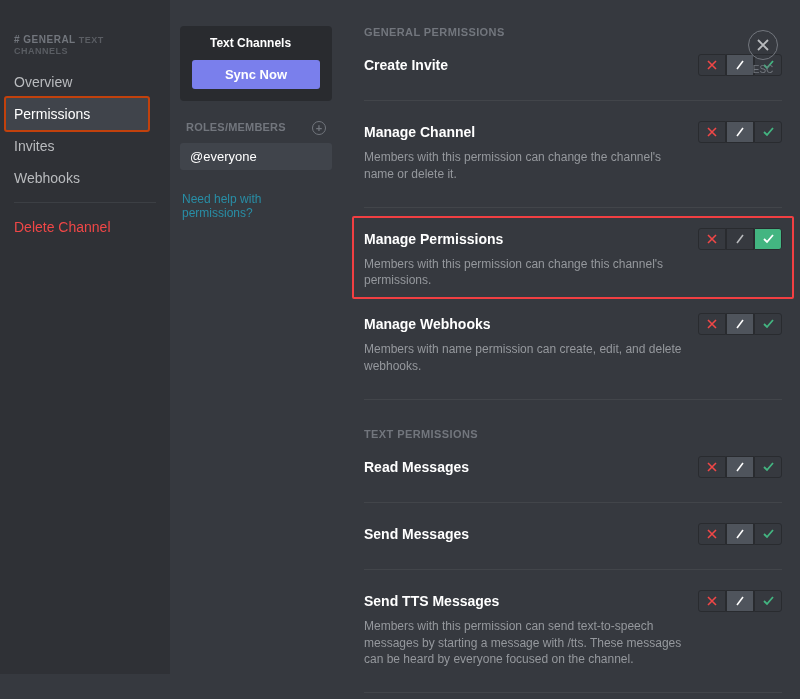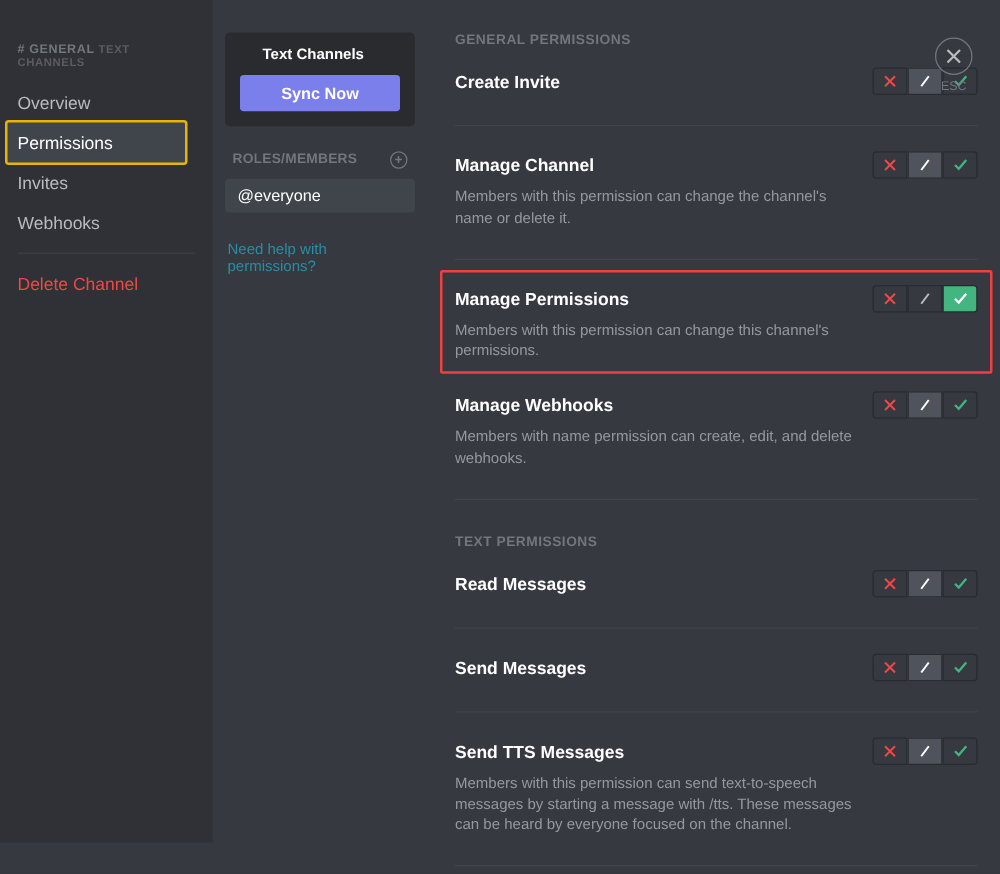--- a/index.html
+++ b/index.html
@@ -37,21 +37,21 @@
     line-height: 20px;
   }
   .sidebar-item.selected {
     background: #40444b;
     color: #fff;
     border-radius: 3px;
     margin: 0 6px;
     padding: 6px 8px;
   }
   .sidebar-item.highlight {
-    border: 2px solid #eab308;
+    border: 2px solid #c2410c;
     margin: -2px 20px -2px 4px;
   }
   .sidebar-divider { border-top: 1px solid #3c3f44; margin: 8px 14px; }
   .sidebar-item.danger { color: #f04747; }
 
   .column2 {
     width: 172px;
     float: left;
     padding: 26px 10px 0 10px;
   }

